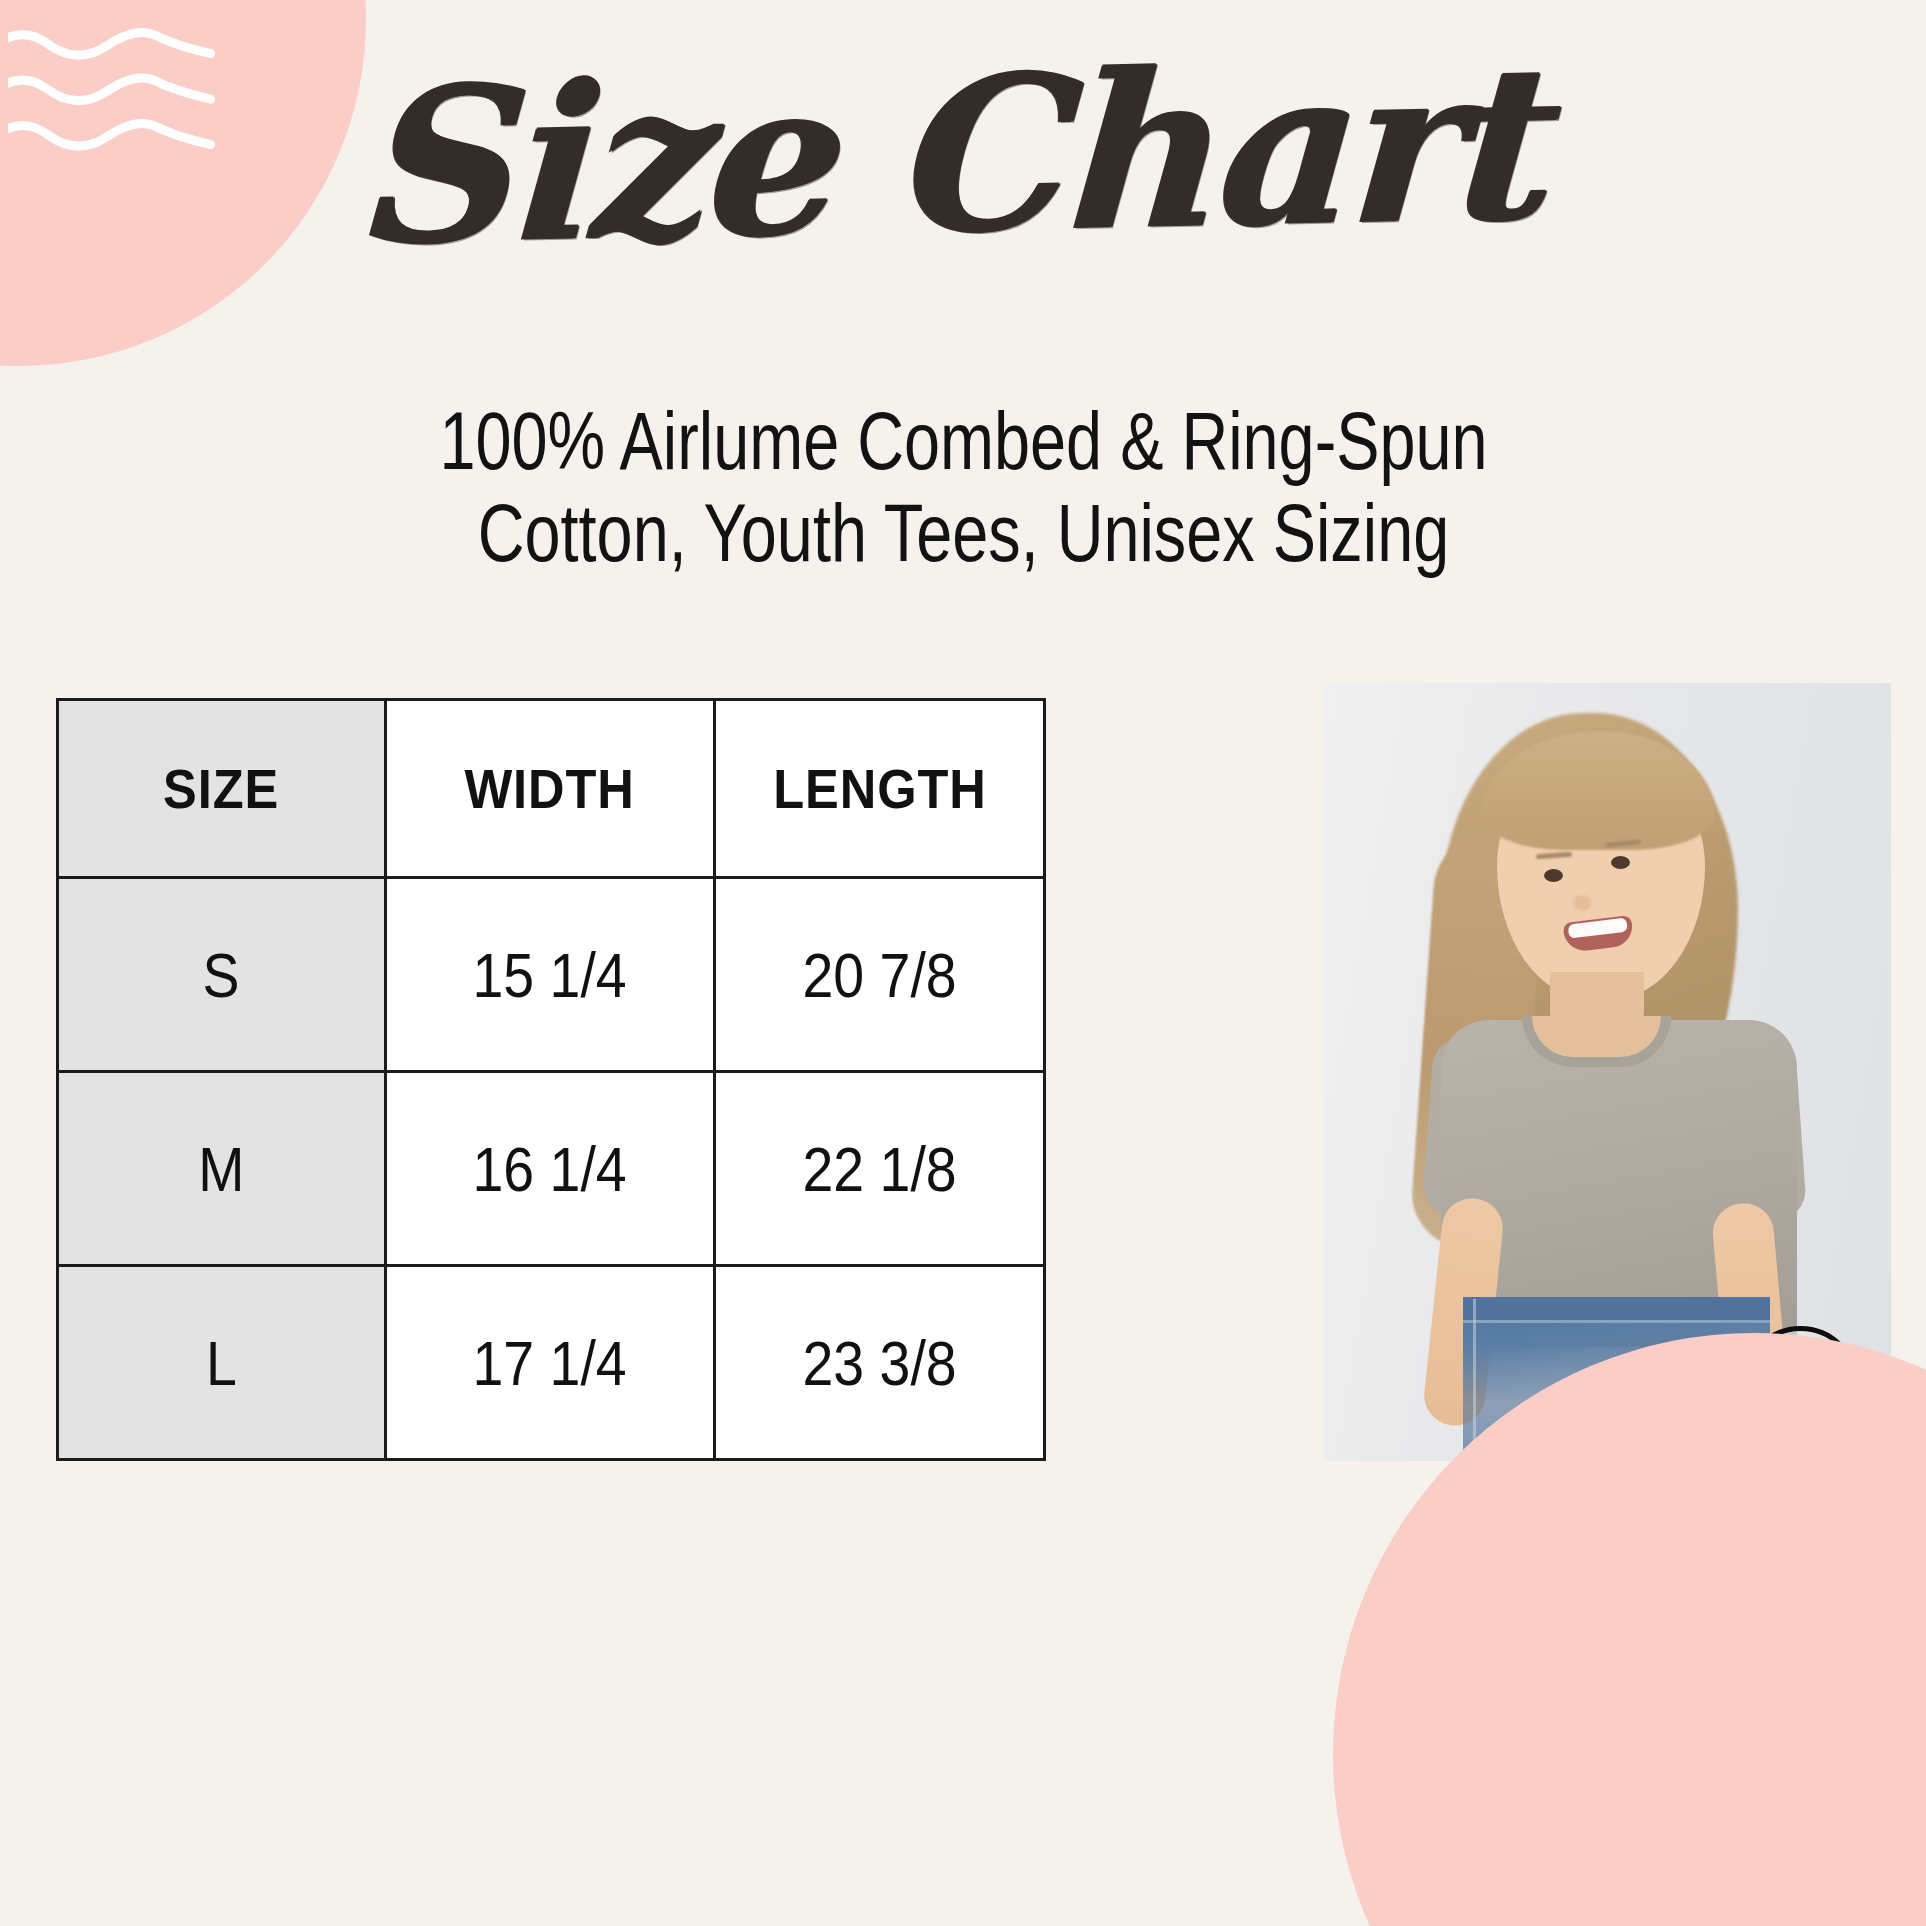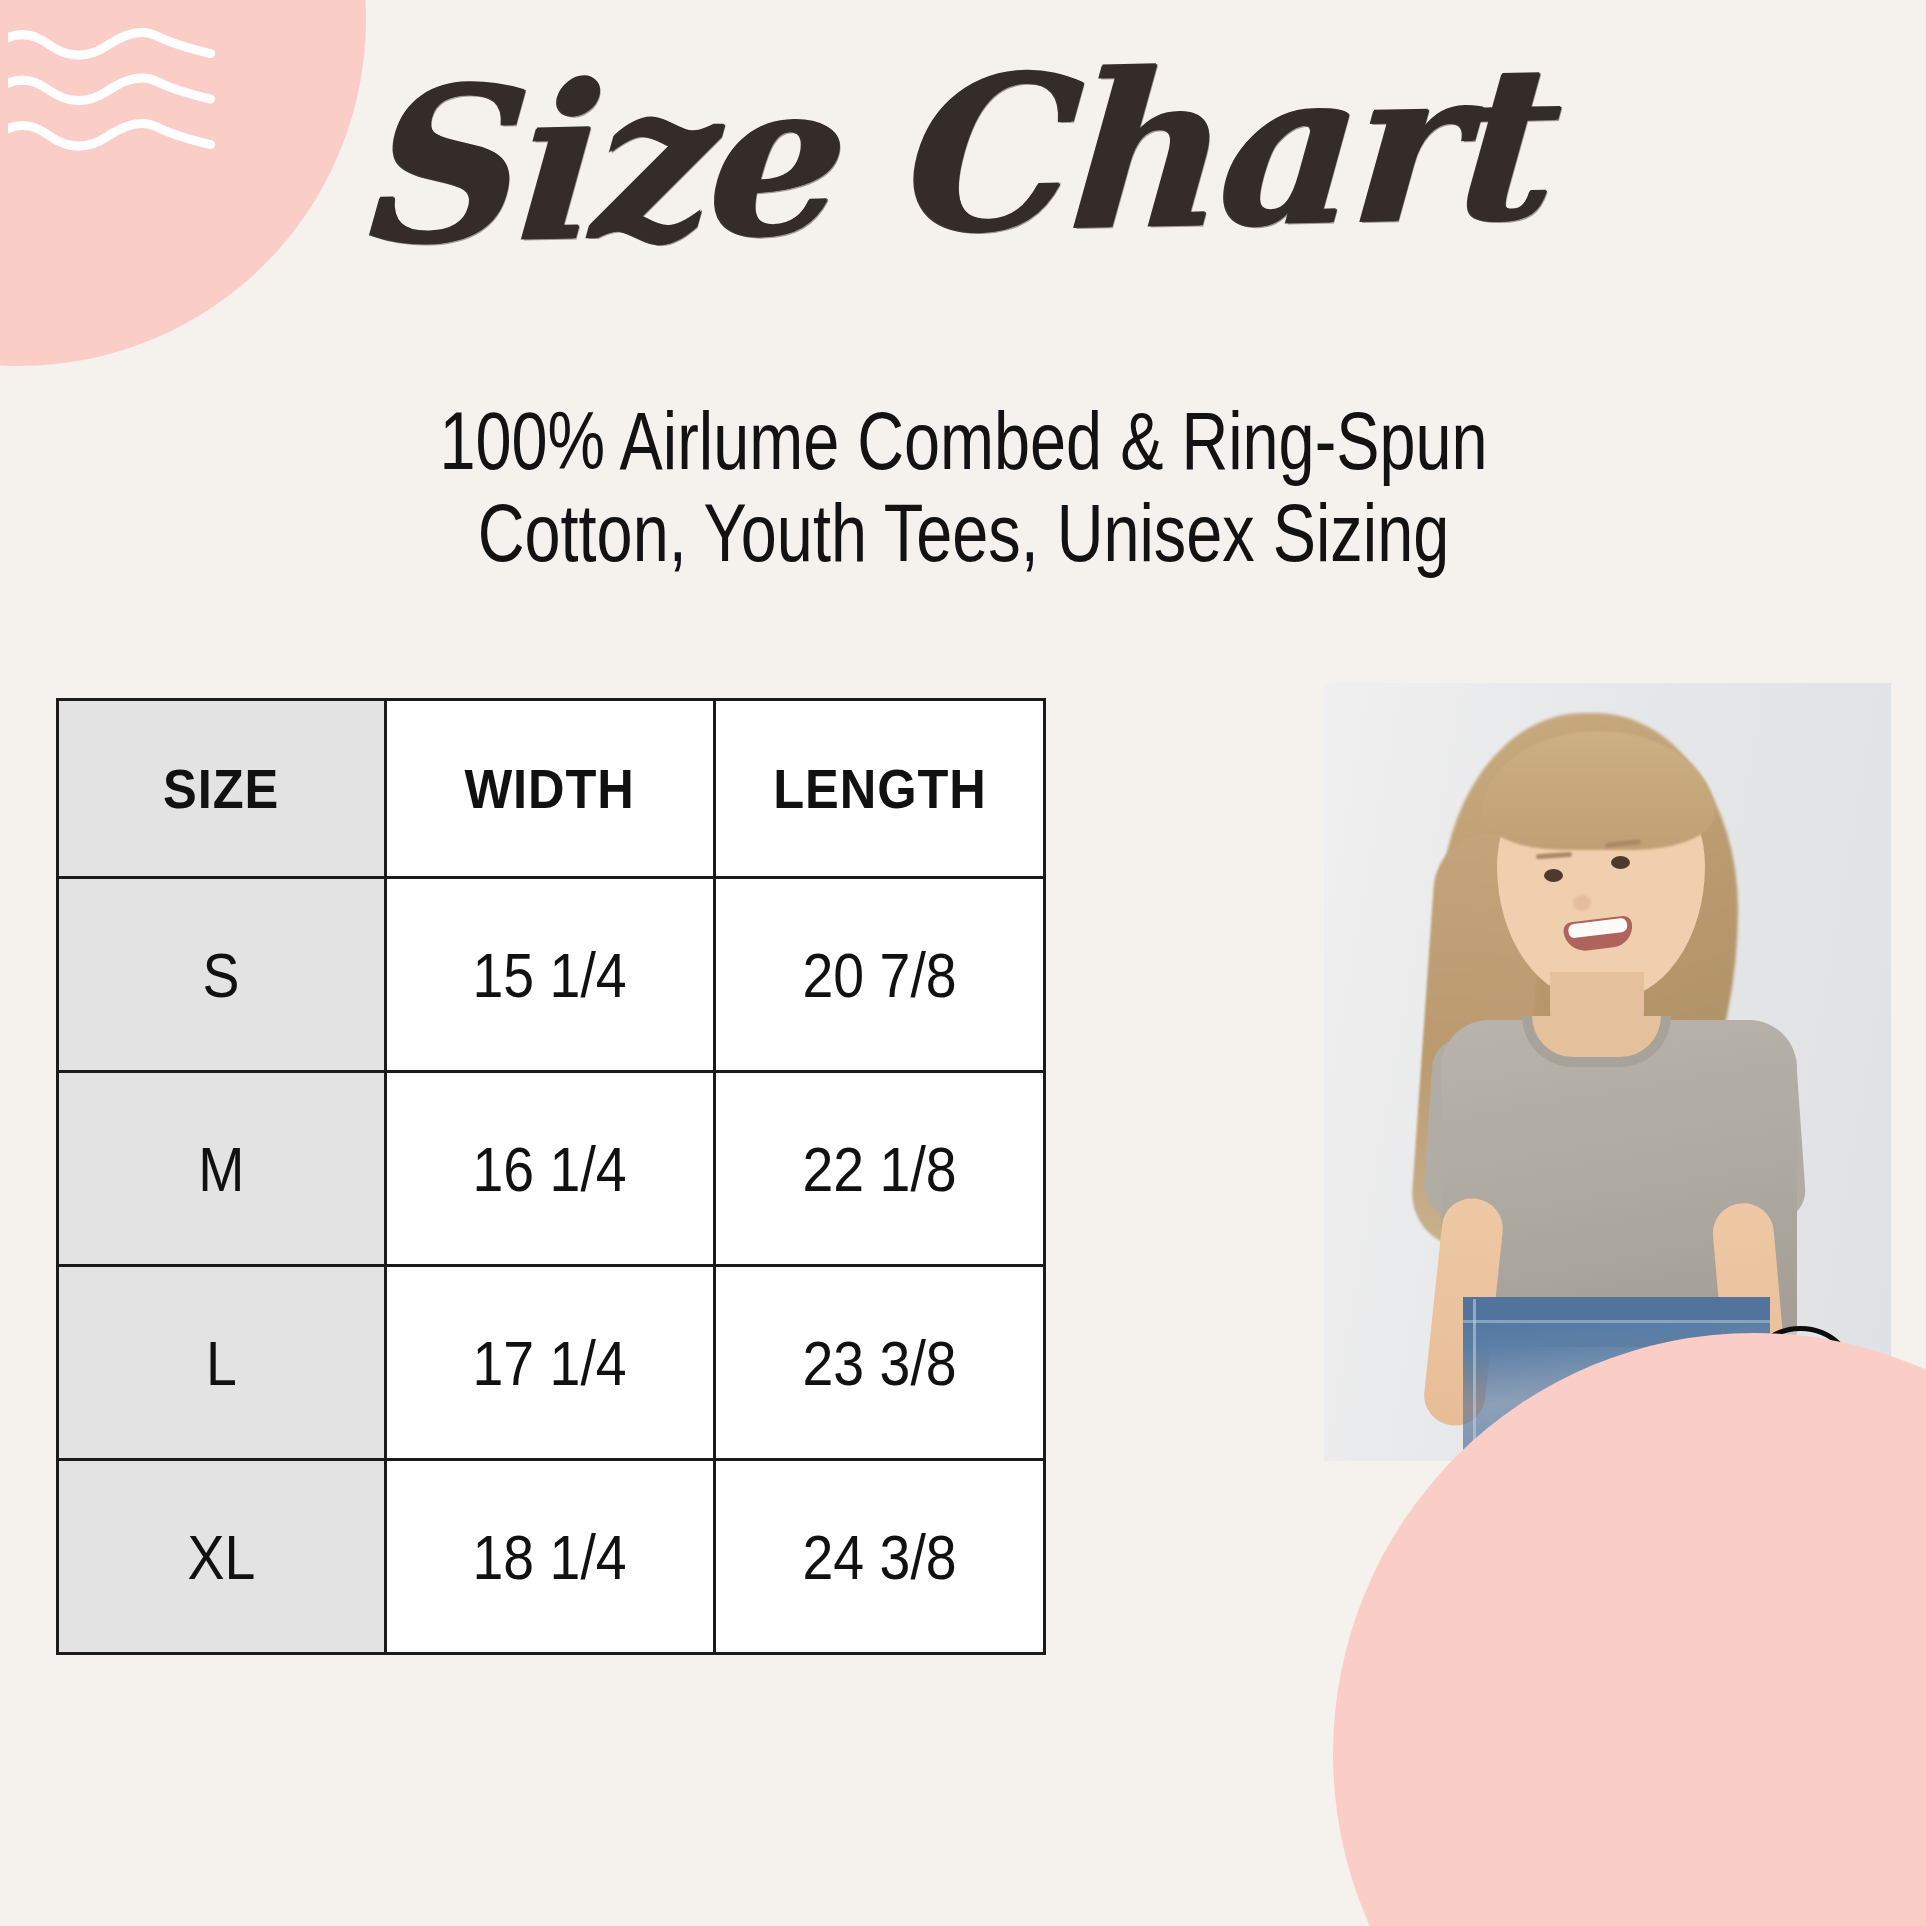--- a/index.html
+++ b/index.html
@@ -452,31 +452,20 @@
       </tr>
       <tr>
         <td class="col-size">
           <span class="cell">L</span>
         </td>
         <td class="col-width">
           <span class="cell">17 1/4</span>
         </td>
         <td class="col-length">
           <span class="cell">23 3/8</span>
-        </td>
-      </tr>
-      <tr>
-        <td class="col-size">
-          <span class="cell">XL</span>
-        </td>
-        <td class="col-width">
-          <span class="cell">18 1/4</span>
-        </td>
-        <td class="col-length">
-          <span class="cell">24 3/8</span>
         </td>
       </tr>
     </tbody>
   </table>
 </div>
 
 <div class="photo">
   <div class="photo-bg"></div>
   <div class="hair-back"></div>
   <div class="hair-left-strand"></div>

